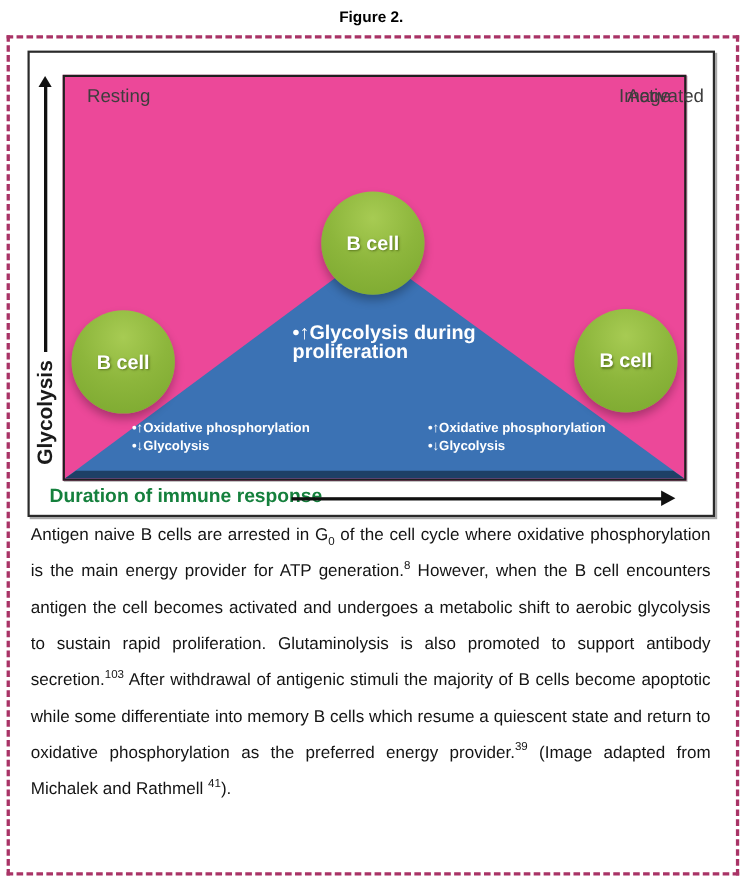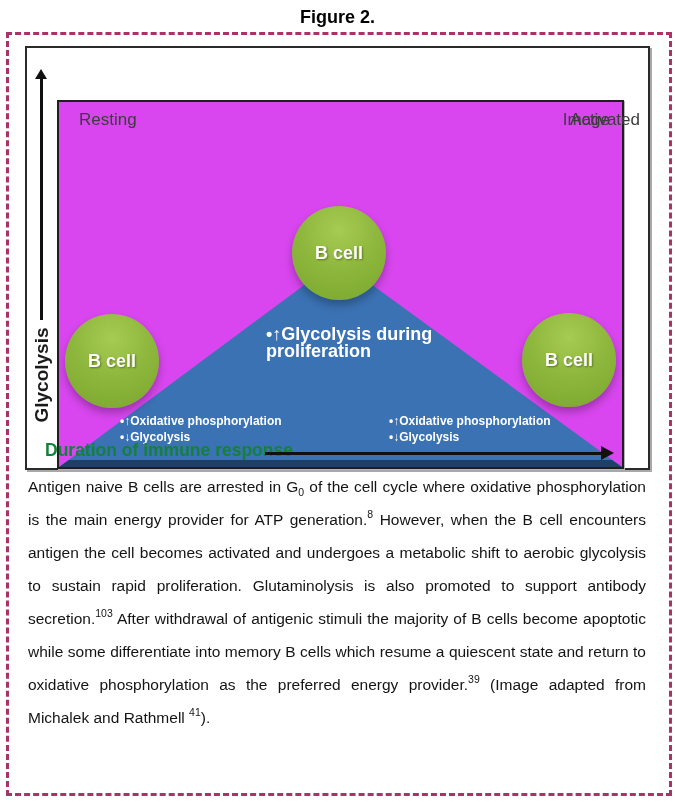--- a/index.html
+++ b/index.html
@@ -1,30 +1,30 @@
 <!DOCTYPE html>
 <html><head>
 <meta charset="utf-8">
 <style>
   html,body { margin:0; padding:0; background:#ffffff; }
   .page { position:relative; width:675px; height:804px; background:#fff;
           font-family:"Liberation Sans","DejaVu Sans",sans-serif; overflow:hidden; }
 
   .fig-title { position:absolute; top:7px; left:0; width:675px; text-align:center;
-               font-size:18px; font-weight:bold; color:#000; }
+               font-size:14px; font-weight:bold; color:#000; }
 
   .dashed-frame { position:absolute; left:6px; top:32px; width:666px; height:764px;
                   box-sizing:border-box; border:3px dashed #a93366; }
 
   .chart-box { position:absolute; left:25px; top:46px; width:621px; height:420px;
                box-sizing:content-box; border:2px solid #2a2a2a; background:#fff;
                box-shadow:2px 2px 0 #a8a8a8; }
 
   .inner-box { position:absolute; left:30px; top:20px; width:563px; height:365px;
-               border:2px solid #1f1f1f; background:#d946ef; box-shadow:1px 1px 0 #b5b5b5;margin-top:32px; }
+               border:2px solid #1f1f1f; background:#ec4899; box-shadow:1px 1px 0 #b5b5b5; }
 
   .stage-label { position:absolute; top:8px; font-size:17px; color:#3d3d3d; }
   .stage-resting { left:20px; }
   .stage-activated { left:18px; width:100%; text-align:right; }
   .stage-memory { right:12px; }
 
   .tri-svg { position:absolute; left:0; top:0; width:563px; height:365px; }
 
   .bcell { position:absolute; width:94px; height:94px; border-radius:50%;
            background:radial-gradient(circle at 50% 26%, #a7cb53 0%, #8db63c 48%, #7aa72e 100%);

